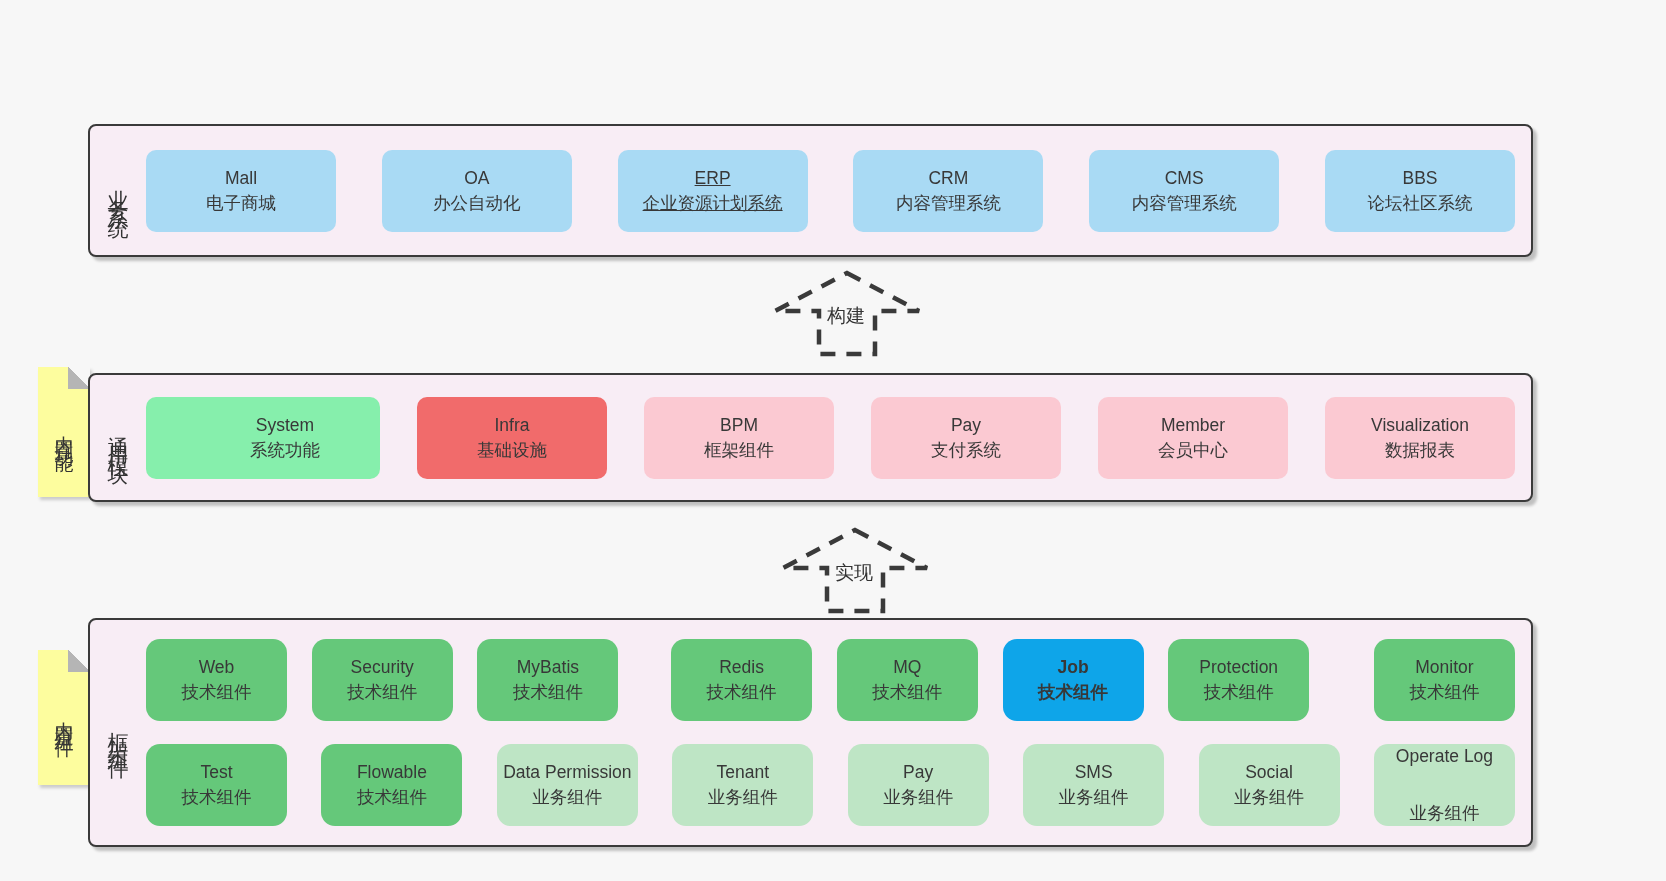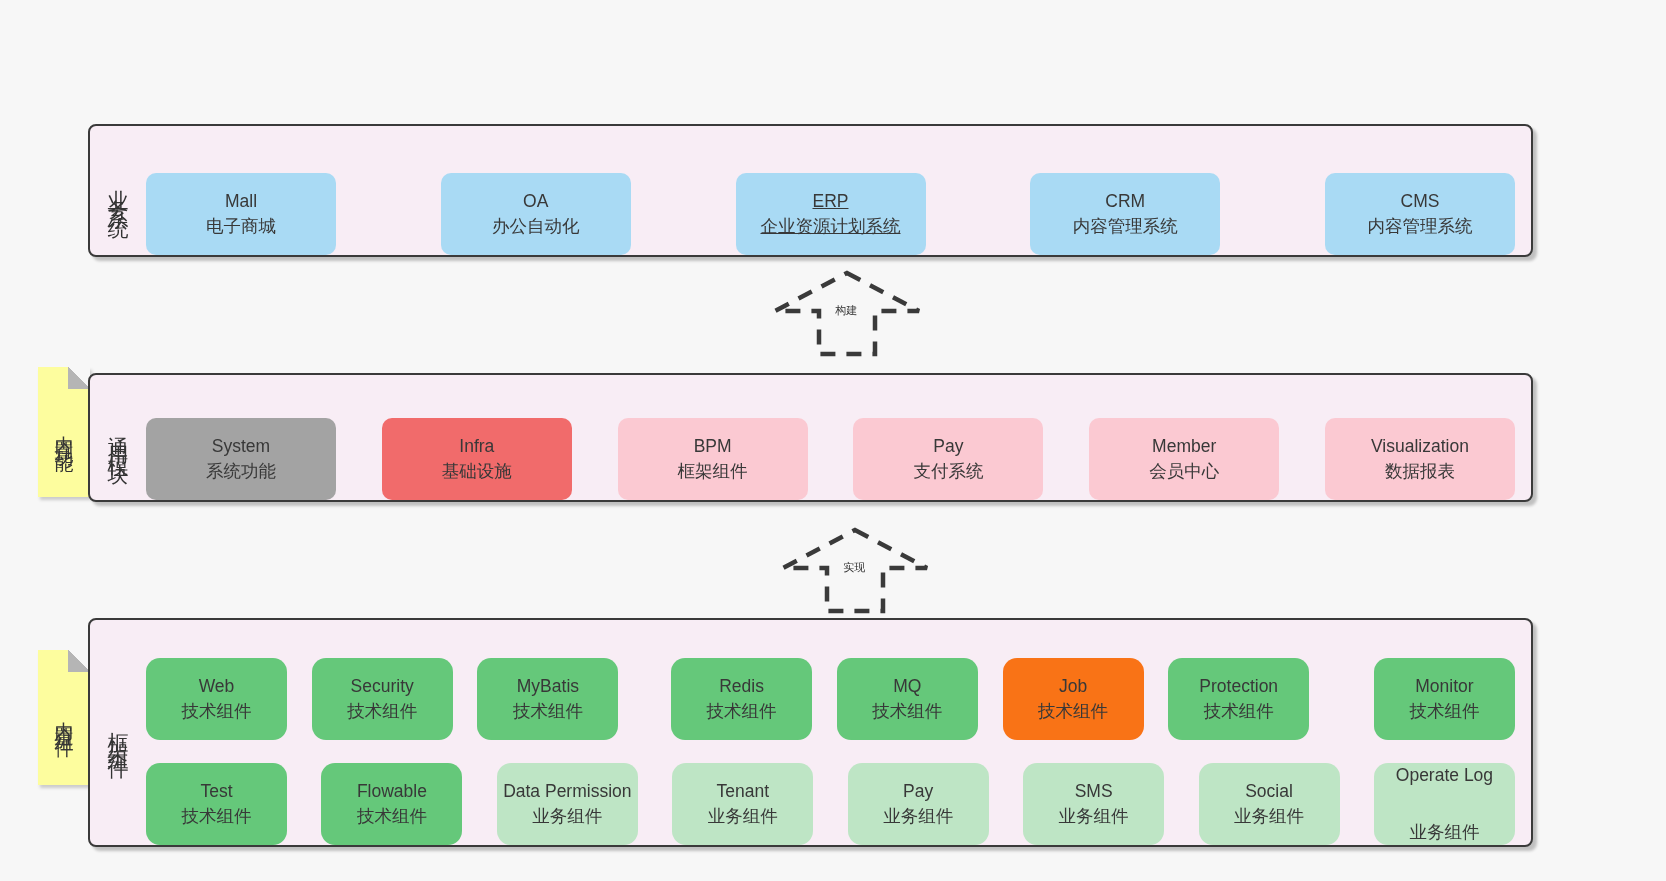--- a/index.html
+++ b/index.html
@@ -28,21 +28,21 @@
 
   .v-label{
     width:56px;
     display:flex;align-items:center;justify-content:center;
     writing-mode:vertical-lr;text-orientation:upright;
     font-size:21px;letter-spacing:9px;
     color:#333;
   }
   .rows{
     flex:1;
-    display:flex;flex-direction:column;justify-content:flex-end;
+    display:flex;flex-direction:column;justify-content:center;
     gap:23px;
     padding-right:16px;
   }
   .row{display:flex;justify-content:space-between;}
   .item{
     height:82px;border-radius:10px;
     display:flex;flex-direction:column;align-items:center;justify-content:center;
     text-align:center;
     font-size:17.5px;line-height:25px;
     color:#383838;
@@ -70,21 +70,21 @@
   }
 
   .arrow{position:absolute;width:150px;height:88px;z-index:2;}
   #arrow-build{left:772px;top:270px;}
   #arrow-implement{left:780px;top:527px;}
   .arrow svg{position:absolute;inset:0;width:150px;height:88px;}
   .arrow-label{
     position:absolute;top:31px;left:50%;
     transform:translateX(-52%);
     padding:2px 5px;
-    font-size:11px;color:#333;
+    font-size:19px;color:#333;
     background:#f7f7f7;
     white-space:nowrap;
   }
 </style>
 </head>
 <body style="background: rgb(247, 247, 247); color: rgb(56, 56, 56);">
 
 <div class="sticky" id="sticky-modules" style="background: rgb(253, 253, 158);">
   <span class="fold" style="background: linear-gradient(to left bottom, rgb(247, 247, 247) 0px, rgb(247, 247, 247) 49%, rgb(181, 181, 181) 50%, rgb(181, 181, 181) 100%);"></span>
   <span class="sticky-text">内置功能</span>
@@ -111,29 +111,33 @@
           <div>企业资源计划系统</div>
         </div>
         <div class="item" style="background: rgb(169, 218, 244);">
           <div>CRM</div>
           <div>内容管理系统</div>
         </div>
         <div class="item" style="background: rgb(169, 218, 244);">
           <div>CMS</div>
           <div>内容管理系统</div>
         </div>
+        <div class="item" style="background: rgb(169, 218, 244);">
+          <div>BBS</div>
+          <div>论坛社区系统</div>
+        </div>
       </div>
     </div>
 </div>
 
 <div class="panel" id="sec-modules" data-cols="6" style="background: rgb(248, 237, 245); border-color: rgb(58, 58, 58);">
   <div class="v-label">通用模块</div>
   <div class="rows">
       <div class="row">
-        <div class="item" style="background: #a3a3a3;">
+        <div class="item" style="background: #86efac; padding-left: 44px;">
           <div>System</div>
           <div>系统功能</div>
         </div>
         <div class="item" style="background: rgb(241, 107, 107);">
           <div>Infra</div>
           <div>基础设施</div>
         </div>
         <div class="item" style="background: rgb(251, 201, 210);">
           <div>BPM</div>
           <div>框架组件</div>
@@ -171,21 +175,21 @@
           <div>技术组件</div>
         </div>
         <div class="item" style="background: rgb(101, 200, 122); margin-left: 28px;">
           <div>Redis</div>
           <div>技术组件</div>
         </div>
         <div class="item" style="background: rgb(101, 200, 122);">
           <div>MQ</div>
           <div>技术组件</div>
         </div>
-        <div class="item" style="background: #f97316;">
+        <div class="item" style="background: #0ea5e9; font-weight: bold;">
           <div>Job</div>
           <div>技术组件</div>
         </div>
         <div class="item" style="background: rgb(101, 200, 122);">
           <div>Protection</div>
           <div>技术组件</div>
         </div>
         <div class="item" style="background: rgb(101, 200, 122); margin-left: 40px;">
           <div>Monitor</div>
           <div>技术组件</div>

